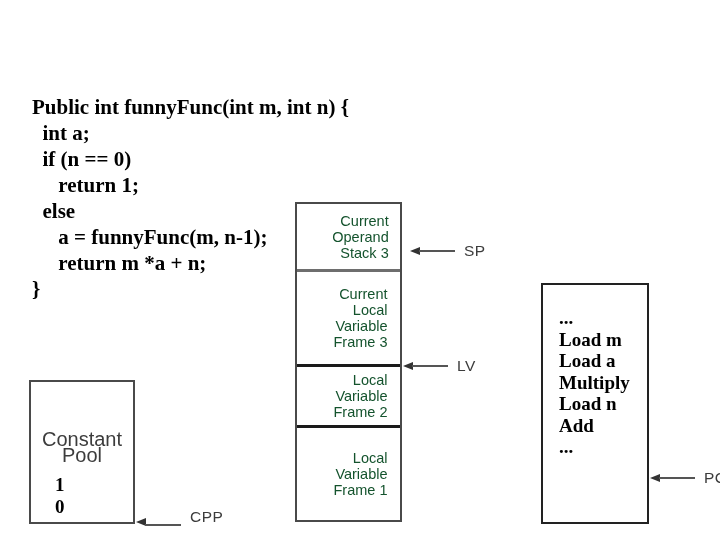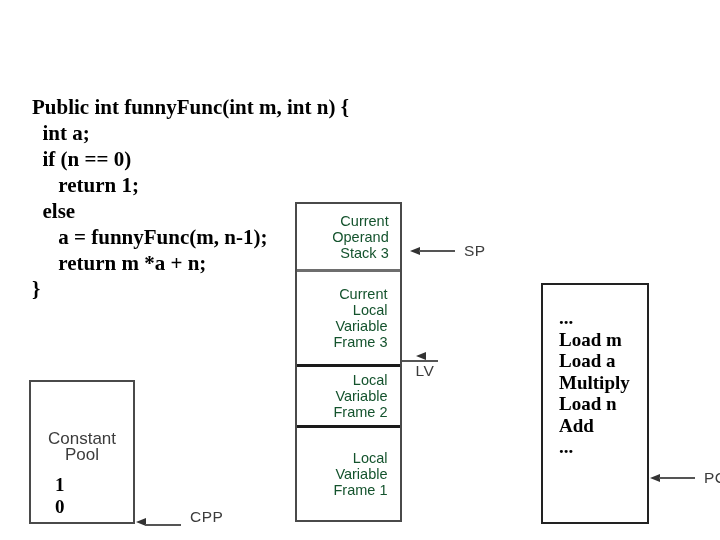--- a/index.html
+++ b/index.html
@@ -18,21 +18,21 @@
   .sec1{height:65px;}
   .div-gray{height:3px;background:#6e6e6e;}
   .sec2{height:92px;}
   .div-dark{height:3px;background:#1a1a1a;}
   .sec3{height:58px;}
   .sec4{height:92px;}
   
   .cpool{position:absolute;left:29px;top:380px;width:106px;height:144px;
          border:2px solid #4a4a4a;box-sizing:border-box;background:#fff;}
   .cpool-label{position:absolute;left:0;top:49px;width:100%;text-align:center;
-         font-family:"Liberation Sans",sans-serif;font-size:17px;line-height:16px;
+         font-family:"Liberation Sans",sans-serif;font-size:20px;line-height:16px;
          color:#3c3c3c;white-space:pre-line;}
   .cpool-vals{position:absolute;left:24px;top:92px;font-family:"Liberation Serif",serif;
          font-weight:bold;font-size:19px;line-height:22px;color:#000;}
   
   .marea{position:absolute;left:541px;top:283px;width:108px;height:241px;
          border:2px solid #222;box-sizing:border-box;background:#fff;}
   .marea-code{position:absolute;left:16px;top:22px;font-family:"Liberation Serif",serif;
          font-weight:bold;font-size:19px;line-height:21.5px;color:#000;white-space:pre-line;}
   .marea-label{position:absolute;left:26px;top:162px;width:58px;text-align:center;
          font-family:"Liberation Sans",sans-serif;font-size:14.5px;line-height:16px;
@@ -97,21 +97,21 @@
 Add
 ...</div>
   </div>
 
   <div class="pointer" style="left:410px;top:207px;margin-top:44px;">
     <div class="ahead"></div>
     <div class="aline"></div>
     <span class="plabel">SP</span>
   </div>
 
-  <div class="pointer" style="left:403px;top:366px;flex-direction:column;">
+  <div class="pointer" style="left:403px;top:366px;">
     <div class="ahead"></div>
     <div class="aline"></div>
     <span class="plabel">LV</span>
   </div>
 
   <div class="pointer" style="left:136px;top:517px;align-items:flex-end;">
     <div class="ahead"></div>
     <div class="aline"></div>
     <span class="plabel">CPP</span>
   </div>

